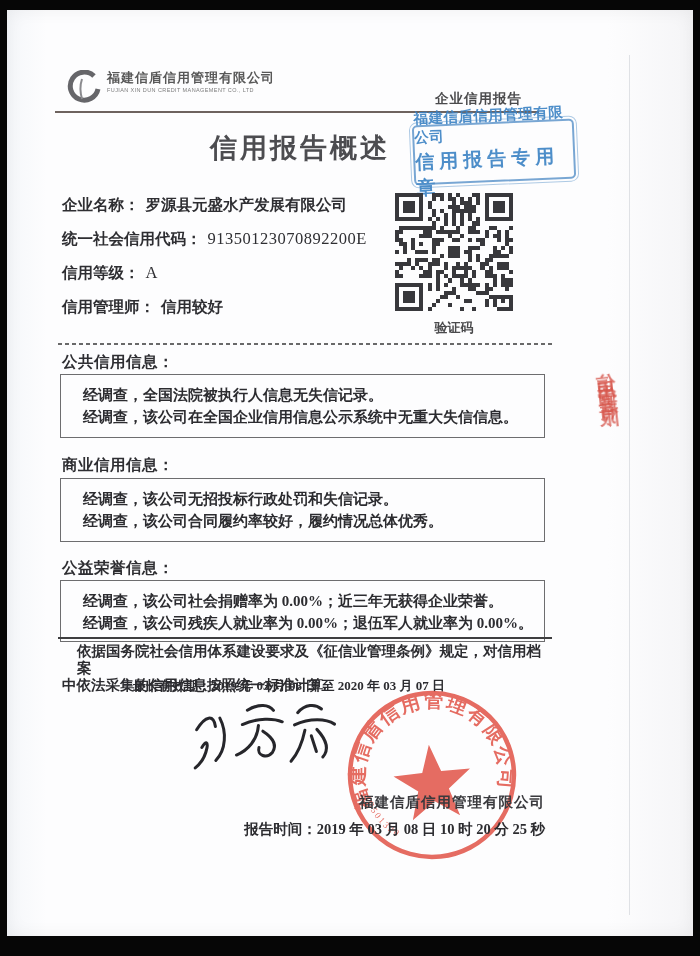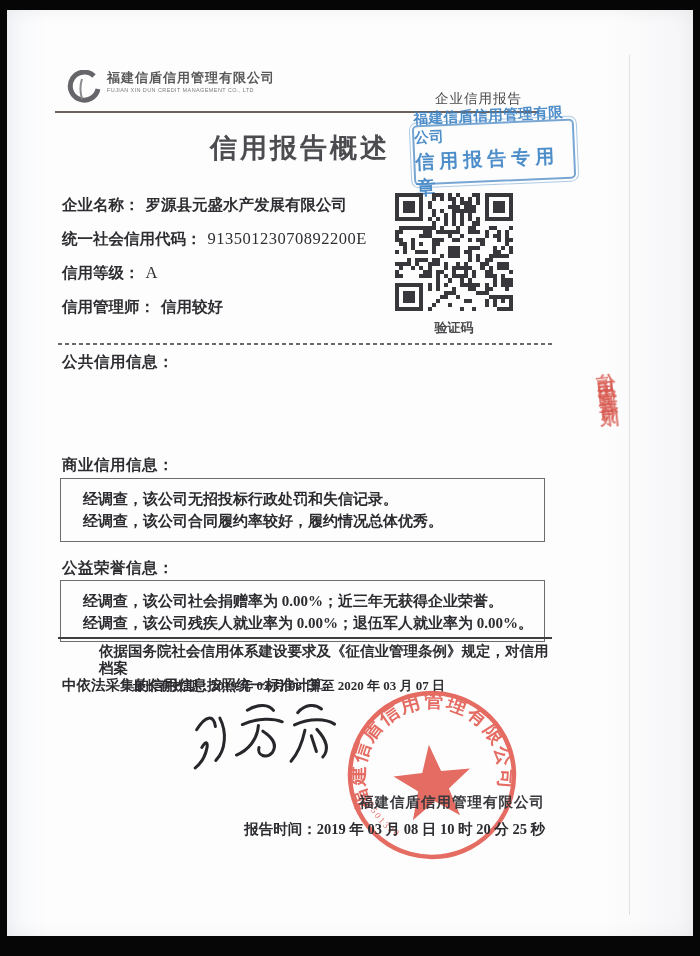--- a/index.html
+++ b/index.html
@@ -15,21 +15,21 @@
     background:linear-gradient(90deg,#f5f7fa 0px,#fdfdfe 40px,#fdfdfe 600px,#f5f5f7 686px);
     box-shadow:inset 0 0 18px rgba(0,0,0,.06);
   }
   .abs{position:absolute;}
   .fold-line{position:absolute;left:622px;top:45px;width:1px;height:860px;background:rgba(160,165,175,.30);}
 
   
   .logo-wrap{left:58px;top:60px;display:flex;align-items:flex-start;gap:6px;}
   .logo-text-cn{font-size:13px;font-weight:700;color:#585858;letter-spacing:1px;line-height:15px;}
   .logo-text-en{font-size:5.5px;color:#7c7c7c;letter-spacing:.4px;margin-top:2px;font-family:"Liberation Sans",sans-serif;}
-  .report-type{left:428px;top:80px;width:110px;font-size:13.5px;font-weight:400;color:#4a4a4c;letter-spacing:1px;}
+  .report-type{left:428px;top:80px;width:110px;font-size:13.5px;font-weight:700;color:#4a4a4c;letter-spacing:1px;}
   .header-rule{left:48px;top:101px;width:484px;height:2px;background:#554843;opacity:.85;}
 
   
   .blue-stamp{
     left:406px;top:112px;width:158px;height:56px;
     border:2px solid rgba(58,126,191,.75);
     outline:1px solid rgba(58,126,191,.45);outline-offset:2px;
     border-radius:5px;transform:rotate(-2.5deg);
     display:flex;flex-direction:column;justify-content:center;align-items:center;
     color:#3b82c4;opacity:.9;
@@ -54,21 +54,21 @@
     background:repeating-linear-gradient(90deg,#4f4f4f 0 4px,transparent 4px 7px);opacity:.85;}
 
   .sec-heading{left:55px;font-size:15.5px;font-weight:700;color:#2e2e32;letter-spacing:.5px;}
   .sec-box{left:53px;width:483px;border:1.3px solid #6d6d6f;color:#2c2c30;}
   .sec-box .ln{margin:0 0 0 22px;font-size:15px;font-weight:600;line-height:22px;white-space:nowrap;}
   .sec-box .inner{padding:9px 8px 8px 0;}
 
   .thin-rule{left:51px;top:627px;width:494px;height:1.5px;background:#3e3e40;}
 
   .note{left:55px;width:490px;font-size:14.5px;font-weight:600;color:#2c2c30;line-height:17px;}
-  .note .indent{margin-left:37px;}
+  .note .indent{margin-left:15px;}
   .f-line{left:88px;font-size:13px;color:#2c2c30;white-space:nowrap;padding-left:38px;}
   .f-line .lab{font-weight:700;}
   .f-line .val{font-weight:600;}
 
   .signature{left:178px;top:683px;width:165px;height:85px;}
 
   
   .red-stamp{left:338px;top:678px;width:174px;height:174px;opacity:.87;transform:rotate(-6deg);}
 
   .company-line{left:300px;top:783px;width:238px;text-align:right;font-size:14.5px;font-weight:700;color:#39393d;letter-spacing:1px;}
@@ -508,20 +508,26 @@
         <rect x="26" y="28" width="1" height="1" fill="#38383c"></rect>
         <rect x="27" y="28" width="1" height="1" fill="#38383c"></rect>
         <rect x="28" y="28" width="1" height="1" fill="#38383c"></rect>
       </svg>
   </div>
   <div class="abs qr-caption">验证码</div>
 
   <div class="abs dashed-sep"></div>
 
   <div class="abs sec-heading" style="top:342px">公共信用信息：</div>
+  <div class="abs sec-box" style="top:364px;height:62px">
+    <div class="inner">
+      <p class="ln">经调查，全国法院被执行人信息无失信记录。</p>
+      <p class="ln">经调查，该公司在全国企业信用信息公示系统中无重大失信信息。</p>
+    </div>
+  </div>
 
   <div class="abs sec-heading" style="top:445px">商业信用信息：</div>
   <div class="abs sec-box" style="top:468px;height:62px">
     <div class="inner">
       <p class="ln">经调查，该公司无招投标行政处罚和失信记录。</p>
       <p class="ln">经调查，该公司合同履约率较好，履约情况总体优秀。</p>
     </div>
   </div>
 
   <div class="abs sec-heading" style="top:548px">公益荣誉信息：</div>

